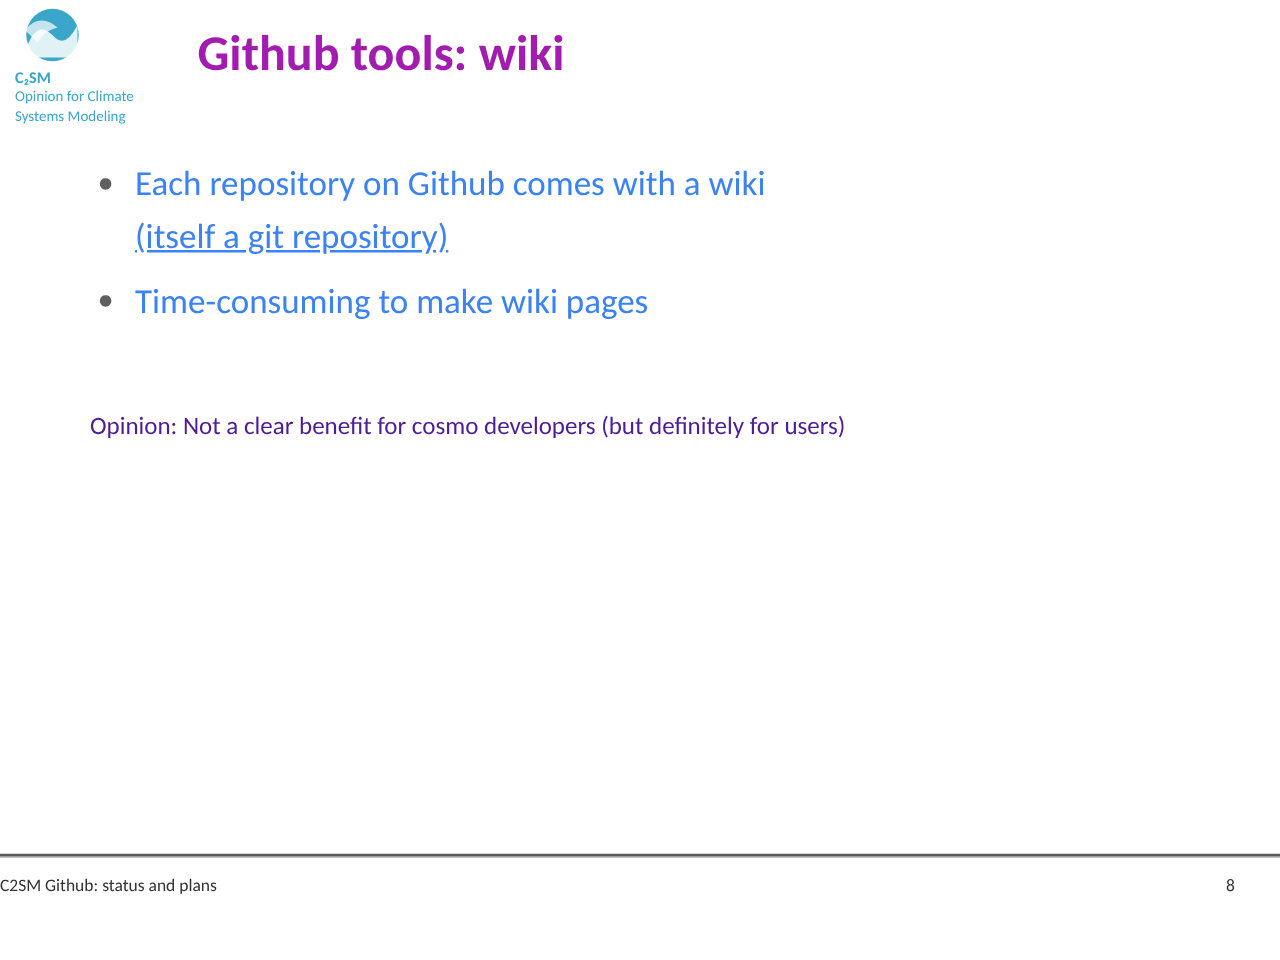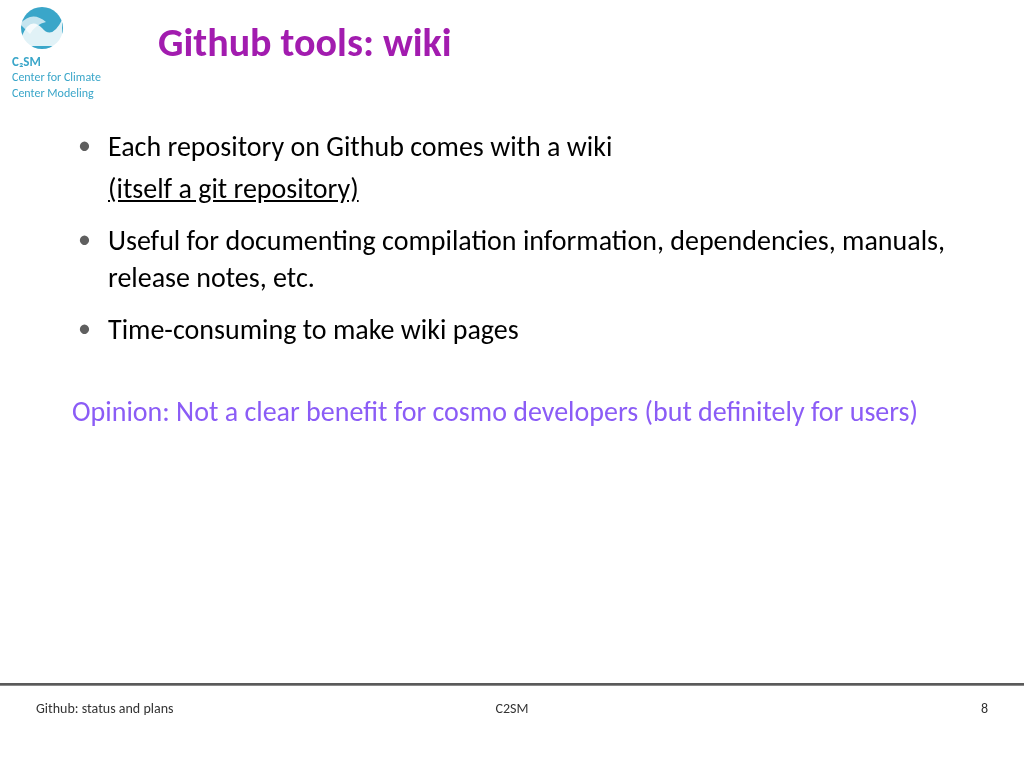--- a/index.html
+++ b/index.html
@@ -4,56 +4,53 @@
 <style>
   * { margin: 0; padding: 0; box-sizing: border-box; }
   html, body { width: 1024px; height: 768px; font-family: Calibri, "Segoe UI", Arial, sans-serif; background: #fff; overflow: hidden; }
   .slide { position: relative; width: 1024px; height: 730px; }
   .logo { position: absolute; left: 12px; top: 6px; width: 130px; }
   .logo-text { font-size: 12px; line-height: 1.15; color: #3aa6c9; margin-top: 2px; }
   .logo-acc { font-size: 13px; font-weight: 600; color: #3aa6c9; }
   .title { position: absolute; left: 158px; top: 18px; font-size: 40px; font-weight: 700; color: #a21caf; }
   .body { position: absolute; left: 72px; top: 128px; right: 52px; color: #5f5f5f; }
   ul.bullets { list-style: none; }
-  ul.bullets > li { position: relative; padding-left: 36px; font-size: 28px; line-height: 1.35; margin-bottom: 14px; color: #000000; }
+  ul.bullets > li { position: relative; padding-left: 36px; font-size: 28px; line-height: 1.35; margin-bottom: 14px; color: #3b82f6; }
   ul.bullets > li::before { content: "•"; position: absolute; left: 6px; top: 0; color: #5f5f5f; font-size: 26px; }
   .sub { display: block; margin-top: 4px; text-decoration: underline; }
-  .opinion { margin-top: 44px; font-size: 28px; line-height: 1.35; color: #8b5cf6; }
+  .opinion { margin-top: 69px; font-size: 20px; line-height: 1.35; color: #4c1d95; }
   .footer-rule { position: absolute; left: 0; right: 0; bottom: 44px; height: 0; border-top: 2.5px solid #5a5a5a; border-bottom: 1px solid #8a8a8a; }
   .footer { position: absolute; left: 0; right: 0; bottom: 0; height: 44px; display: flex; align-items: center; font-size: 14px; color: #333; }
   .footer .left { position: absolute; left: 36px; }
-  .footer .center { width: 100%; text-align: center; }
+  .footer .center { width: 100%; }
   .footer .right { position: absolute; right: 36px; }
 </style>
 </head>
 <body>
 
 <div class="slide">
 
   <div class="logo">
     <svg width="60" height="44" viewBox="0 0 60 44">
       <circle cx="30" cy="22" r="21" fill="#3aa6c9"></circle>
       <path d="M10 30 Q18 10 30 22 Q40 34 50 14 L50 40 L10 40 Z" fill="#ffffff" opacity="0.85"></path>
       <path d="M8 18 Q20 4 34 16 Q24 18 18 28 Q12 22 8 18 Z" fill="#ffffff" opacity="0.7"></path>
     </svg>
     <div class="logo-acc">C₂SM</div>
-    <div class="logo-text">Center for Climate</div>
-    <div class="logo-text">Center Modeling</div>
+    <div class="logo-text">Opinion for Climate</div>
+    <div class="logo-text">Systems Modeling</div>
   </div>
 
   <h1 class="title">Github tools: wiki</h1>
 
   <div class="body">
     <ul class="bullets">
       <li>
         <span>Each repository on Github comes with a wiki</span>
         <span class="sub">(itself a git repository)</span>
-      </li>
-      <li>
-        <span>Useful for documenting compilation information, dependencies, manuals, release notes, etc.</span>
       </li>
       <li>
         <span>Time-consuming to make wiki pages</span>
       </li>
     </ul>
     <div class="opinion">Opinion:  Not a clear benefit for cosmo developers (but definitely for users)</div>
   </div>
 
   <div class="footer-rule"></div>
   <div class="footer">

